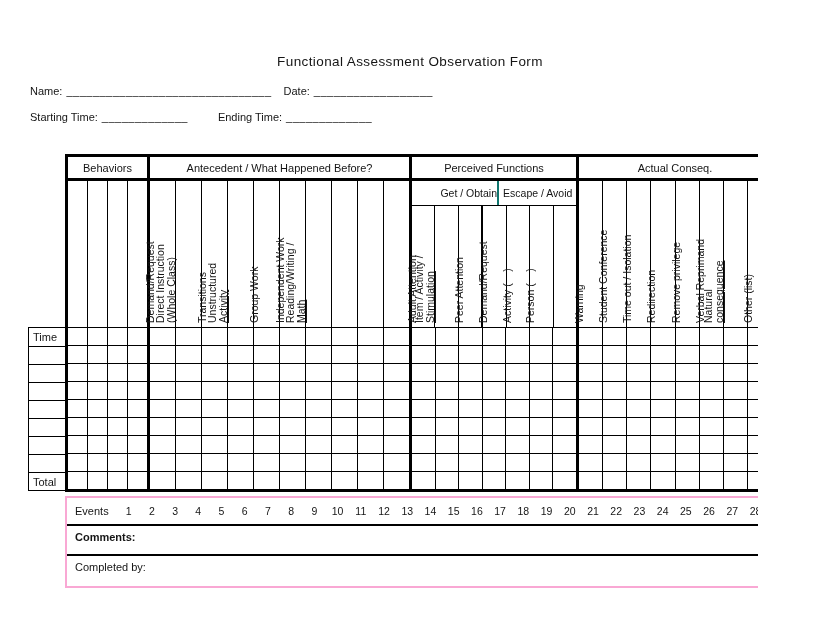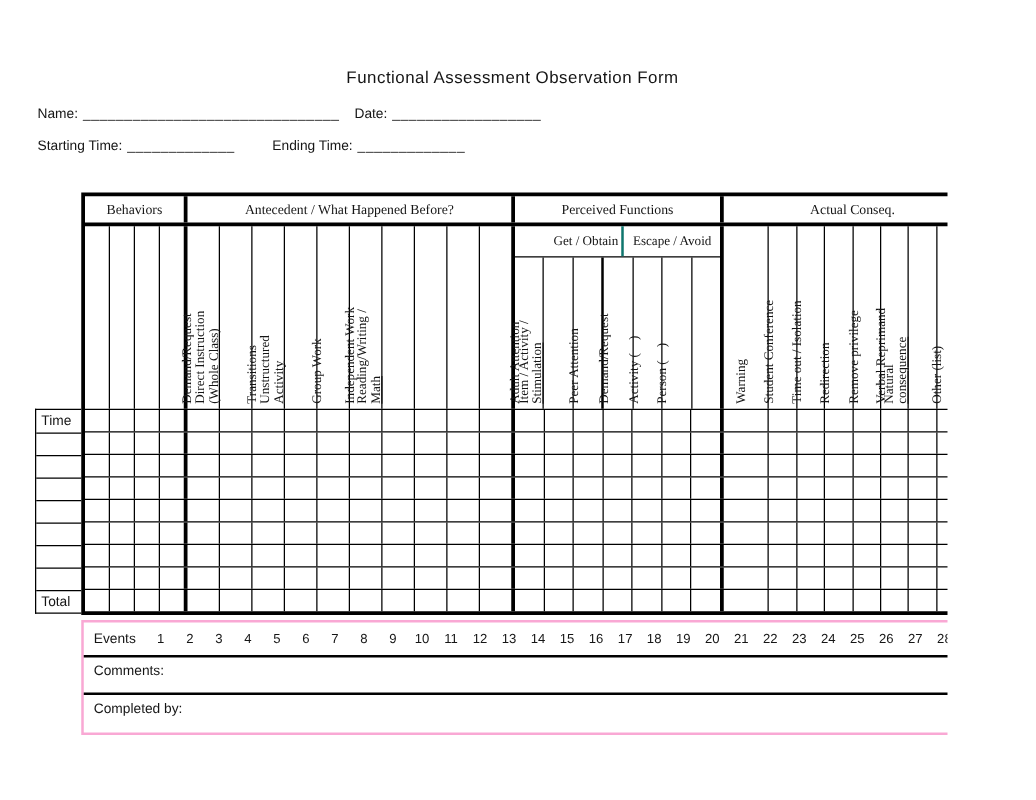--- a/index.html
+++ b/index.html
@@ -37,25 +37,25 @@
     display: flex; flex-direction: column; background:#fff;
   }
   .lcell { height: 18px; border-top: 1px solid #000; font-size: 11px;
            display:flex; align-items:center; padding-left: 4px; color:#151515;text-align:right;}
   .lcell:first-child { border-top: none; }
 
   .maintable {
     position: absolute; left: 37px; top: 0; width: 718px; height: 338px;
     border: 3px solid #000; background:#fff;
   }
-  .sec { display: flex; font-family: Liberation Serif, serif; }
+  .sec { display: flex; }
   .sec0 { width: 82px; }
   .sec1 { width: 262px; }
   .sec2 { width: 167px; }
-  .sec3 { width: 192px; padding-left: 14px; }
+  .sec3 { width: 192px; }
   .sec0, .sec1, .sec2 { border-right: 3px solid #000; }
 
   .hdr-row { display: flex; height: 24px; border-bottom: 3px solid #000; }
   .hdr-cell { display:flex; align-items:center; justify-content:center;
               font-size: 11px; color:#151515; }
 
   .label-band { display: flex; height: 146px; }
   .lab-sec { flex-direction: column; }
   .lab-cols { display: flex; flex: 1; }
   .lab-cell { flex: 1; position: relative; border-left: 1px solid #000; overflow: visible; }
@@ -86,21 +86,21 @@
     position: absolute; left: 65px; top: 496px; width: 718px;
     border: 2px solid #f9a8d4; background:#fff;
   }
   .events-row { height: 28px; border-bottom: 2px solid #000;
                 display: flex; align-items: center; font-size: 11px; color:#151515;}
   .events-label { padding-left: 8px; width: 50px; }
   .ecells { flex: 1; display: flex; margin-right: 14px; }
   .ecell { flex: 1; text-align: center; font-size: 10.5px; color:#151515; }
   .comments-row, .completed-row { height: 30px; font-size: 11px; color:#151515;
                 padding: 5px 8px 0 8px; }
-  .comments-row { border-bottom: 2px solid #000; }
+  .comments-row { border-bottom: 2px solid #000; font-weight: bold; }
 </style>
 </head>
 <body>
 
 <div class="page">
 
   <div class="title">Functional Assessment Observation Form</div>
 
   <div class="fieldrow r1">
     <span class="lbl">Name:</span><span class="line">_______________________________</span><span class="gap12"></span><span class="lbl">Date:</span><span class="line">__________________</span>

